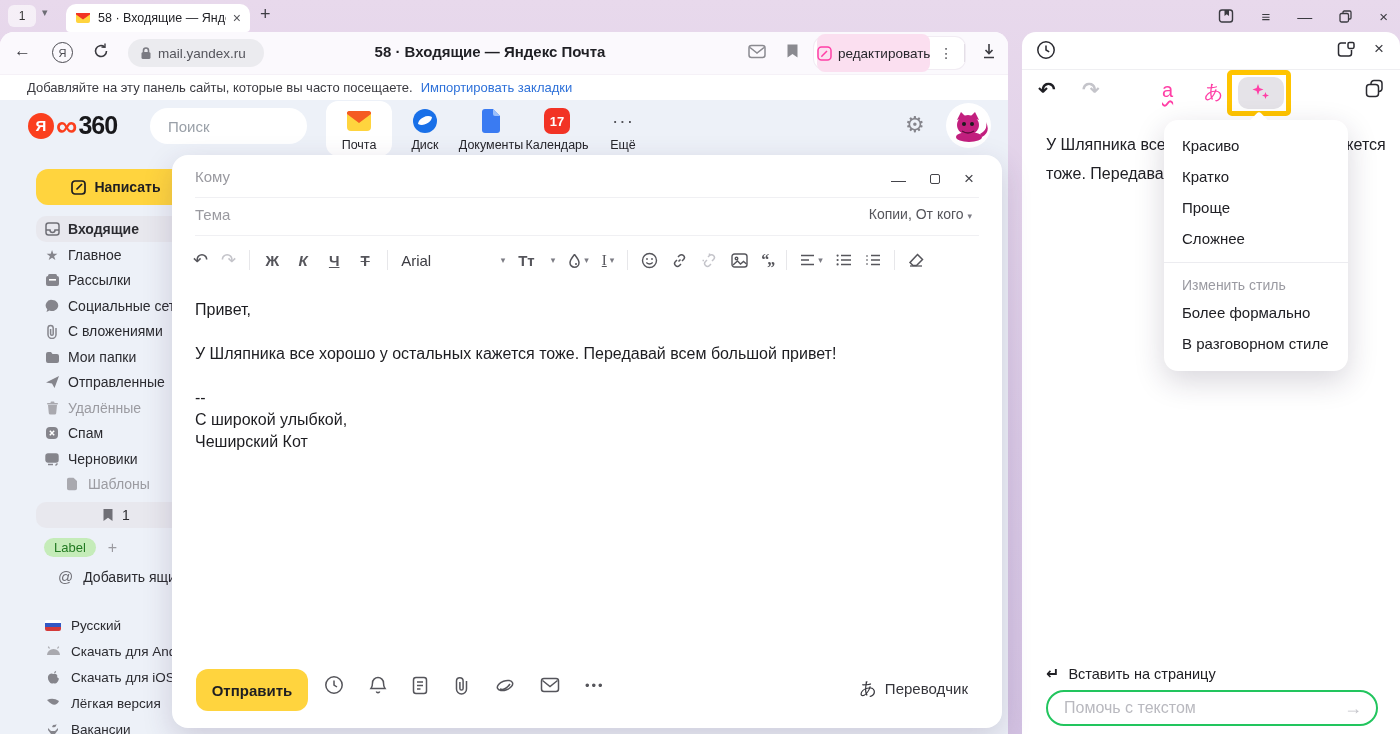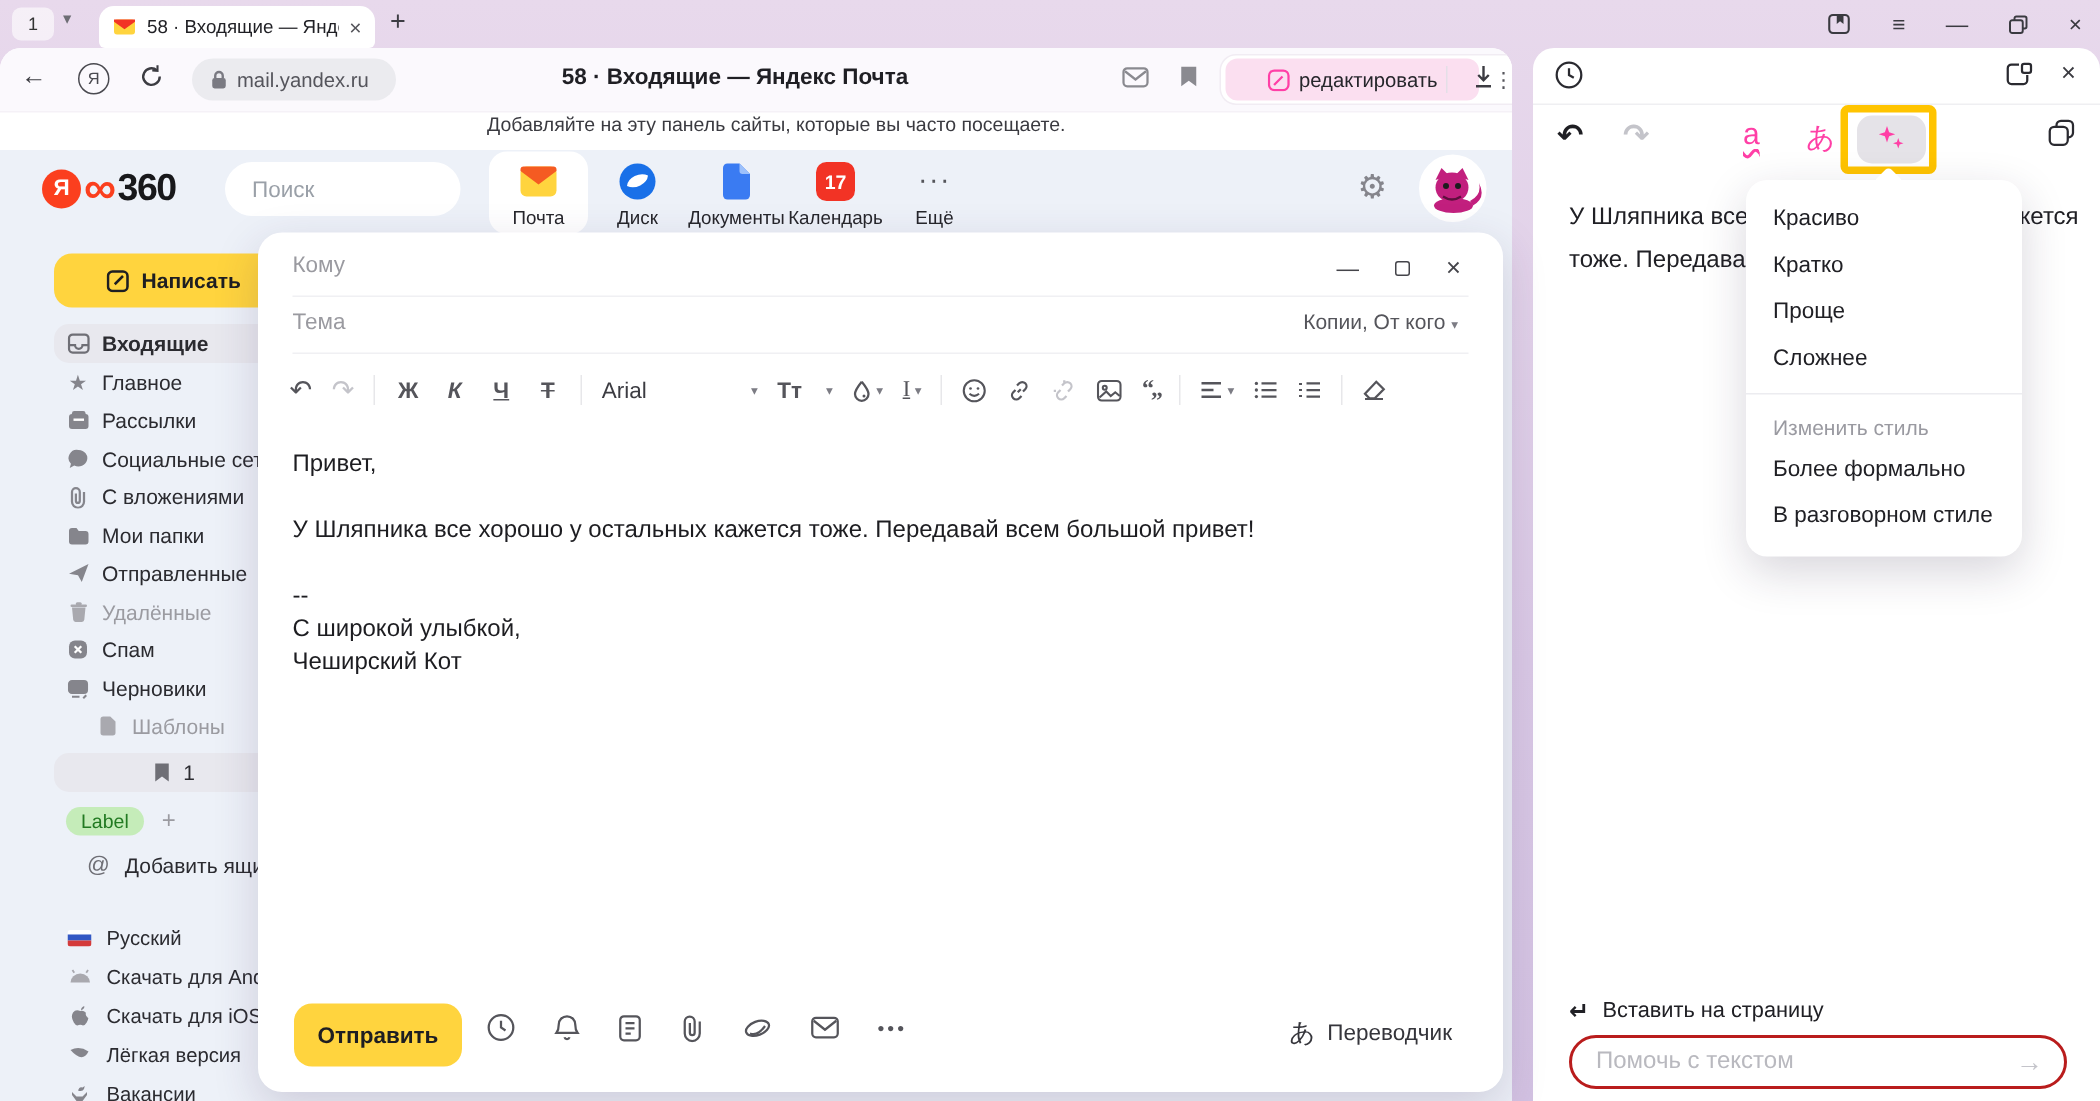--- a/index.html
+++ b/index.html
@@ -36,28 +36,28 @@
   .addr-pill { position:absolute; left:128px; top:7px; width:136px; height:28px;
     background:#ebebef; border-radius:14px; display:flex; align-items:center; gap:6px;
     padding:0 12px; }
   .addr-url { font-size:13.5px; color:#55555c; }
   .nav-title { position:absolute; left:300px; top:11px; width:380px; text-align:center;
     font-size:15px; font-weight:bold; color:#1f1f24; }
   .nav-mail-ico { position:absolute; left:748px; top:12px; }
   .nav-bm-ico { position:absolute; left:786px; top:11px; }
   .edit-group { position:absolute; left:814px; top:5px; height:32px; background:#fff;
     border-radius:10px; box-shadow:0 0 0 1px #f1ecf3; display:flex; align-items:center; padding:3px; }
-  .edit-pill { background:#fbdff0; border-radius:8px; height:28px; display:flex;
-    align-items:center; gap:6px; padding:0 28px; }
+  .edit-pill { background:#fbdff0; border-radius:8px; height:38px; display:flex;
+    align-items:center; gap:6px; padding:0 0; }
   .edit-label { font-size:13.5px; color:#26262b; }
   .edit-kebab { padding:0 9px; font-size:14px; color:#55555b; }
   .nav-sep { position:absolute; left:964px; top:12px; width:1px; height:18px; background:#e4dfe7; }
   .nav-dl { position:absolute; left:981px; top:10px; }
   .bm-row { height:26px; background:#fff; display:flex; align-items:center; gap:8px;
-    padding-left:27px; font-size:13px; border-top:1px solid #f5f1f7;flex-direction:column; }
+    padding-left:27px; font-size:13px; border-top:1px solid #f5f1f7; }
   .bm-hint { color:#3a3a40; }
   .bm-link { color:#2e71d9; }
 
   .mail-area { position:absolute; left:0; top:68px; right:0; bottom:0; background:#edf1f8; }
 
   
   .mail-header { position:relative; height:52px; }
   .logo { position:absolute; left:28px; top:11px; display:flex; align-items:center; }
   .logo-circle { width:26px; height:26px; border-radius:50%; background:#fb3f1e; color:#fff;
     font-weight:bold; font-size:15px; display:flex; align-items:center; justify-content:center; }
@@ -160,21 +160,21 @@
     font-family:"DejaVu Sans",sans-serif; }
   .ep-spark-btn { position:absolute; left:216px; top:7px; width:46px; height:32px;
     background:#e5e3e8; border-radius:10px; display:flex; align-items:center; justify-content:center; }
   .ep-copy { position:absolute; right:16px; top:9px; }
   .ep-text { position:absolute; left:24px; top:98px; width:348px; font-size:16px;
     line-height:29px; color:#202025; }
   .ep-insert { position:absolute; left:24px; top:632px; display:flex; align-items:center; gap:9px;
     font-size:14.5px; color:#202025; }
   .ep-insert .ret { font-size:16px; font-weight:bold; }
   .prompt-pill { position:absolute; left:24px; top:658px; width:332px; height:36px;
-    border:2px solid #b91c1c; border-radius:19px; display:flex; align-items:center; background:#fff; }
+    border:2px solid #22c55e; border-radius:19px; display:flex; align-items:center; background:#fff; }
   .prompt-pill input { border:none; outline:none; flex:1; padding-left:16px; font-size:16px;
     font-family:inherit; color:#3c3c42; background:transparent; }
   .prompt-pill input::placeholder { color:#b9b9bf; }
   .prompt-arrow { margin-right:14px; font-size:18px; color:#c4c4ca; }
 
   
   .highlight-box { position:absolute; left:1227px; top:70px; width:64px; height:46px;
     border:5px solid #ffc400; border-radius:5px; z-index:8; pointer-events:none; }
   .ai-menu { position:absolute; left:1164px; top:120px; width:184px; background:#fff;
     border-radius:14px; box-shadow:0 10px 30px rgba(40,30,60,.18); padding:10px 0 12px;

